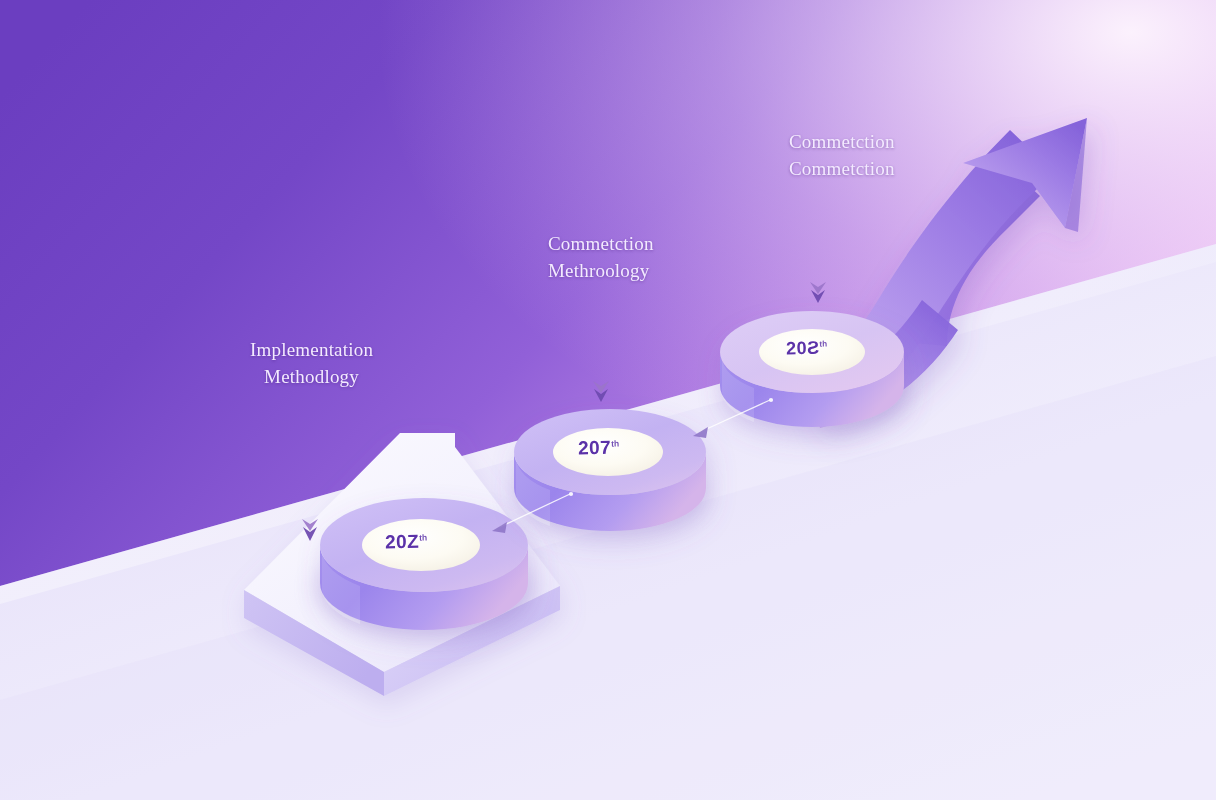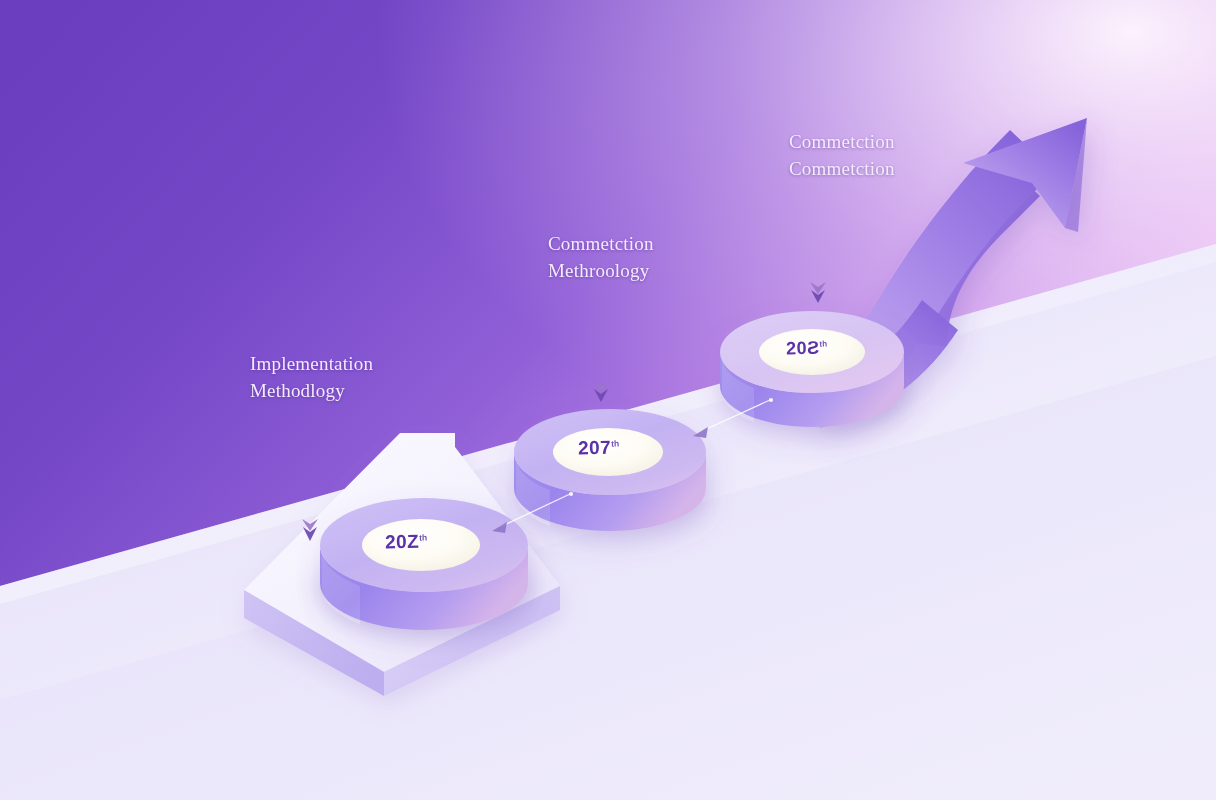--- a/index.html
+++ b/index.html
@@ -34,21 +34,21 @@
     font-family: Liberation Serif, serif;
     font-size: 19px;
     line-height: 1.42;
     letter-spacing: 0.2px;
     text-shadow: 0 1px 3px rgba(60,20,110,0.40);
     white-space: nowrap;
     pointer-events: none;
   }
   .callout .l2 { display: block; }
 
-  #callout-1 { left: 250px; top: 351px; }
+  #callout-1 { left: 250px; top: 337px; text-align: center; }
   #callout-2 { left: 548px; top: 231px; }
   #callout-3 { left: 789px; top: 129px; }
 
   
   .disc-label {
     position: absolute;
     color: #5b32a8;
     font-family: "Liberation Sans", sans-serif;
     font-weight: bold;
     letter-spacing: 0.5px;

